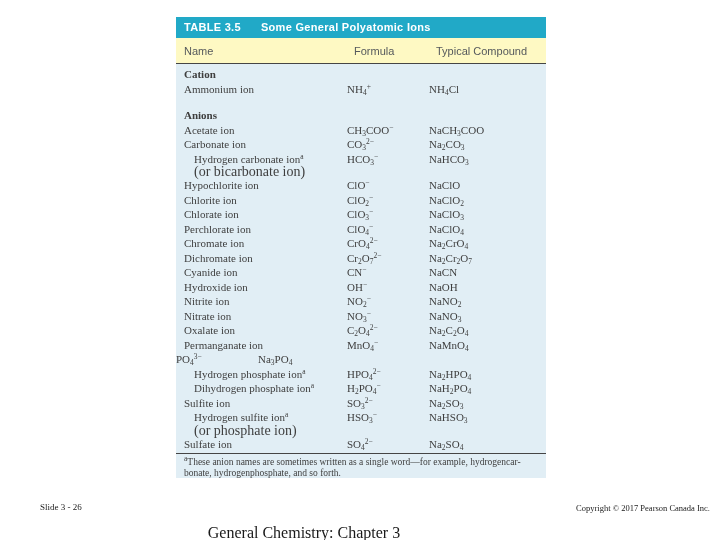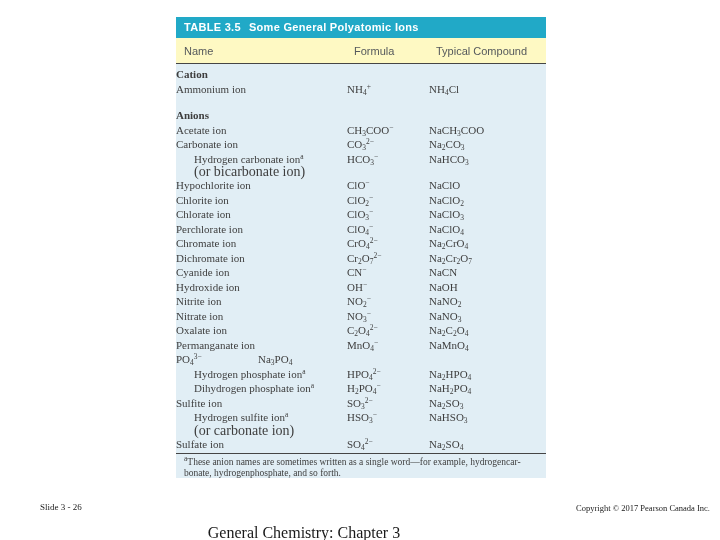--- a/index.html
+++ b/index.html
@@ -11,38 +11,38 @@
   .slide{position:relative;width:720px;height:540px;background:#ffffff;overflow:hidden;}
 
   
   .table-card{
     position:absolute;left:176px;top:17px;width:370px;height:461px;
     background:#e1eef5;overflow:hidden;
   }
   .t-title{
     height:21px;box-sizing:border-box;background:#21a9c7;color:#ffffff;
     font-family:"Liberation Sans", sans-serif;font-weight:bold;font-size:11px;
-    letter-spacing:0.3px;padding:4px 0 17px 8px;display:flex;gap:8px;white-space:nowrap;
+    letter-spacing:0.3px;padding:4px 0 17px 8px;display:flex;gap:20px;white-space:nowrap;
   }
   .t-colhead{
     position:relative;height:25px;background:#fef9c3;
     border-bottom:1.5px solid #454545;
     font-family:"Liberation Sans", sans-serif;font-size:11px;color:#55595c;
   }
   .ch{position:absolute;top:7px;white-space:nowrap;}
   .ch-name{left:8px;}
   .ch-formula{left:178px;}
   .ch-compound{left:260px;}
 
   .t-body{height:389px;box-sizing:border-box;padding-top:3px;overflow:hidden;}
   .row{
     display:flex;align-items:flex-start;
     font-size:11px;color:#3e3e3e;line-height:14.5px;white-space:nowrap;
   }
-  .row .c-name{width:171px;box-sizing:border-box;}
+  .row .c-name{width:171px;padding-left:8px;box-sizing:border-box;}
   .row.indent .c-name{padding-left:18px;}
   .c-formula{width:82px;}
   .c-compound{flex:1;}
   .section{font-weight:bold;}
   .section.gap{margin-top:12px;}
   .subline{line-height:12px;font-size:14px;}
   sub{font-size:7.5px;vertical-align:-0.25em;line-height:0;}
   sup{font-size:7.5px;vertical-align:0.5em;line-height:0;}
 
   .t-footnote{
@@ -182,21 +182,21 @@
           <div class="c-name">Dihydrogen phosphate ion<sup>a</sup></div>
           <div class="c-formula">H<sub>2</sub>PO<sub>4</sub><sup>−</sup></div>
           <div class="c-compound">NaH<sub>2</sub>PO<sub>4</sub></div>
         </div>
         <div class="row">
           <div class="c-name">Sulfite ion</div>
           <div class="c-formula">SO<sub>3</sub><sup>2−</sup></div>
           <div class="c-compound">Na<sub>2</sub>SO<sub>3</sub></div>
         </div>
         <div class="row indent">
-          <div class="c-name">Hydrogen sulfite ion<sup>a</sup><div class="subline">(or carbonate ion)</div></div>
+          <div class="c-name">Hydrogen sulfite ion<sup>a</sup><div class="subline">(or phosphate ion)</div></div>
           <div class="c-formula">HSO<sub>3</sub><sup>−</sup></div>
           <div class="c-compound">NaHSO<sub>3</sub></div>
         </div>
         <div class="row">
           <div class="c-name">Sulfate ion</div>
           <div class="c-formula">SO<sub>4</sub><sup>2−</sup></div>
           <div class="c-compound">Na<sub>2</sub>SO<sub>4</sub></div>
         </div>
         <div class="row indent">
           <div class="c-name">Hydrogen sulfate ion<sup>a</sup></div>

